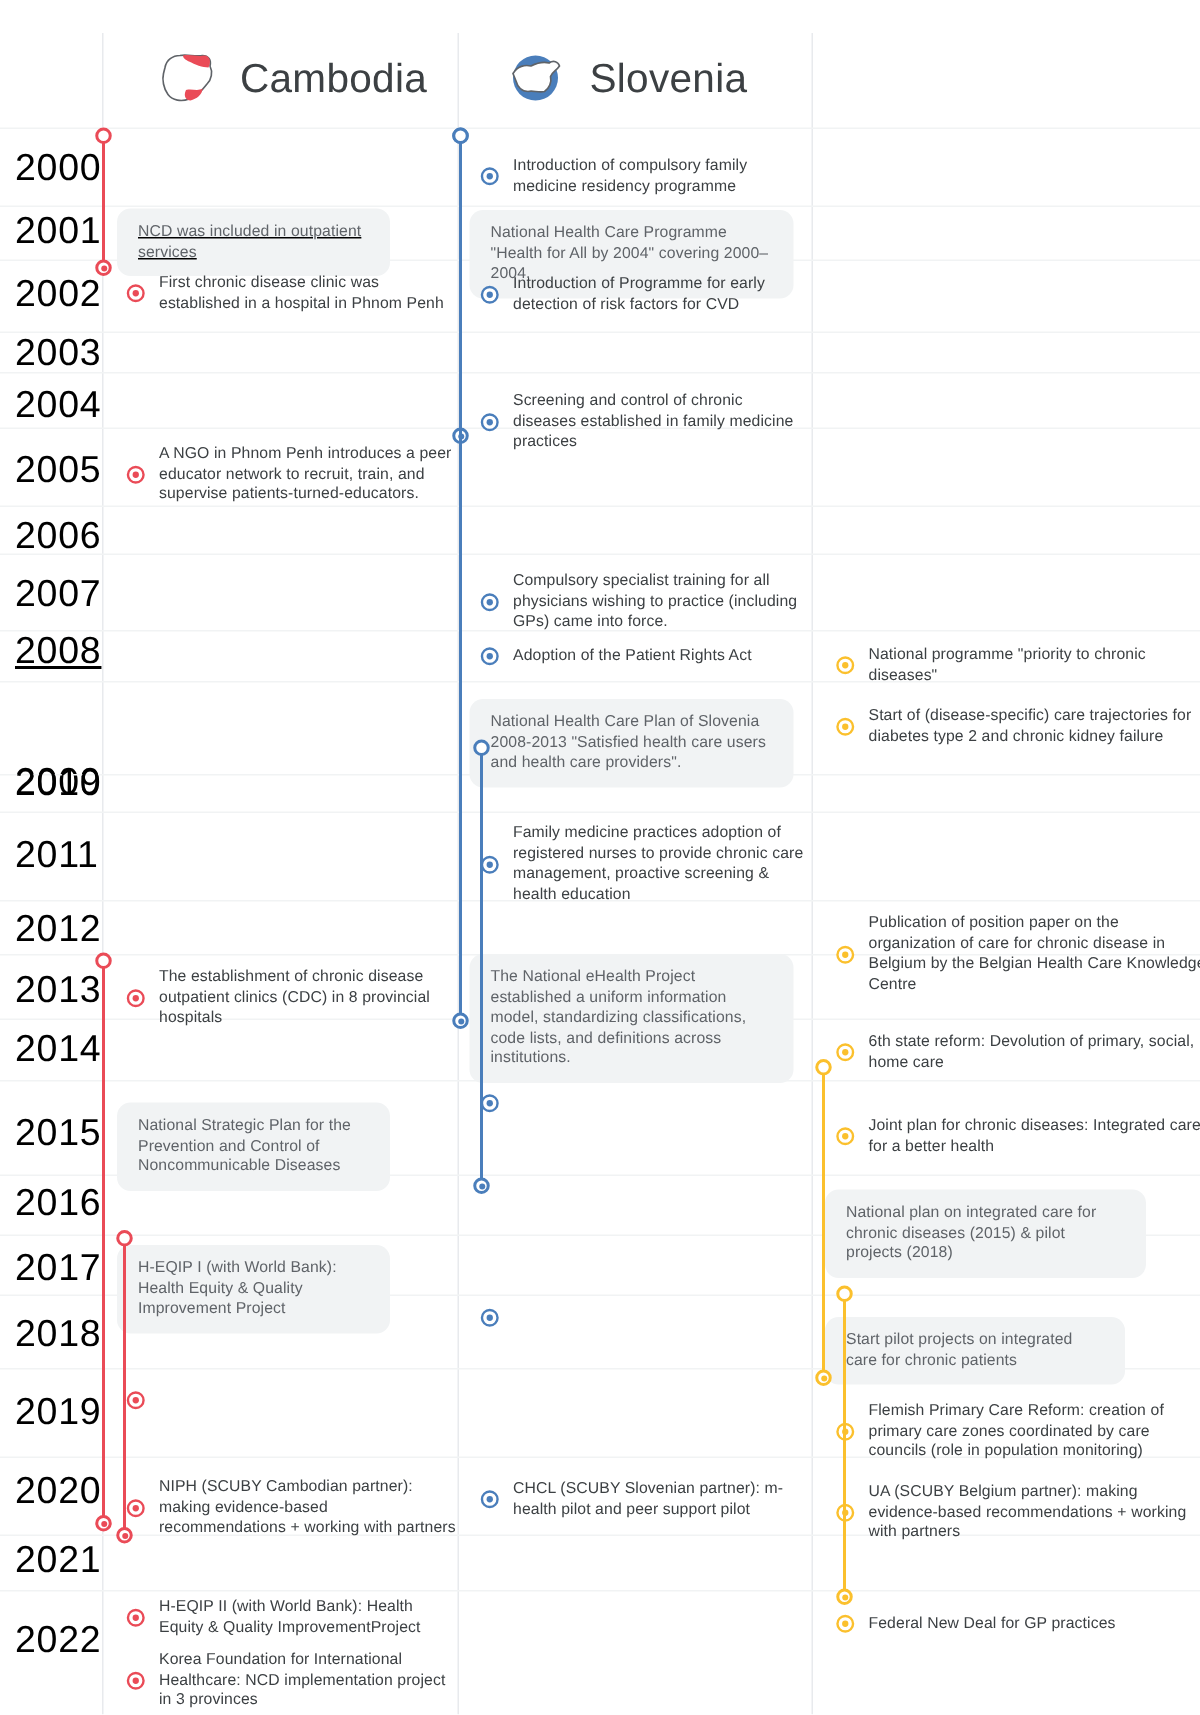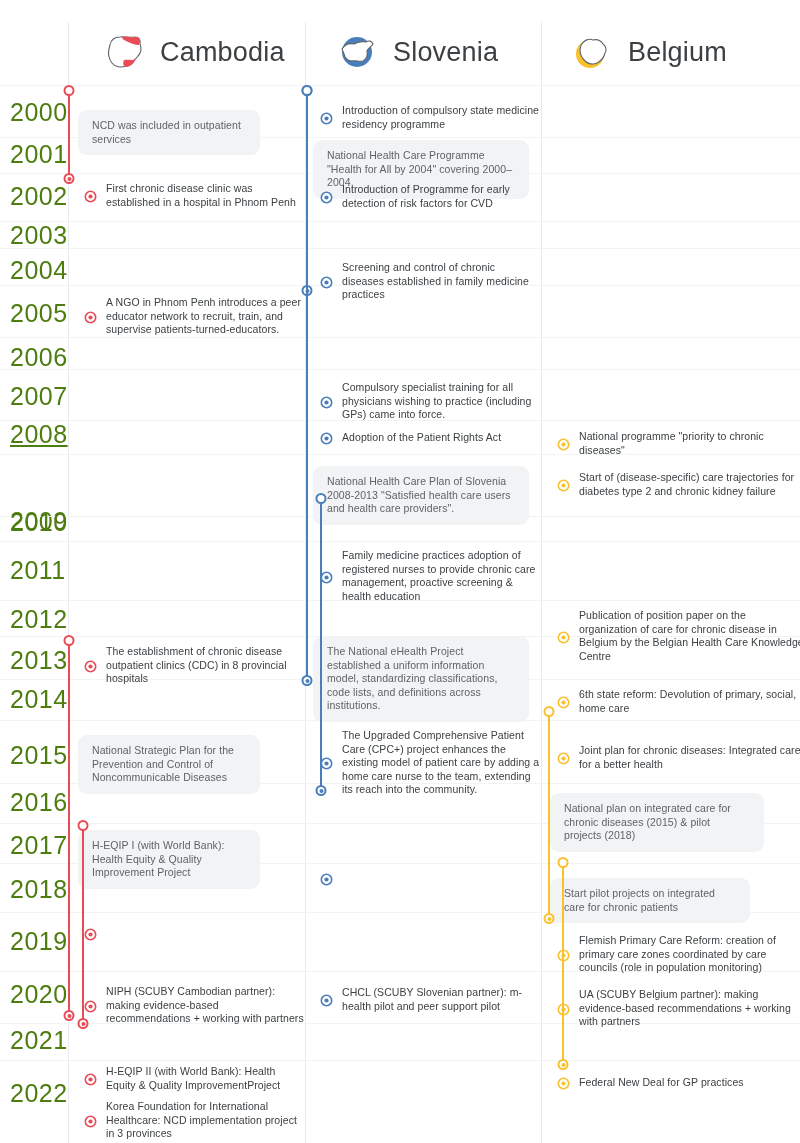--- a/index.html
+++ b/index.html
@@ -60,21 +60,21 @@
   .yrow {
     position: relative;
     width: 800px;
     border-top: 1px solid #f1f3f4;
   }
   .yrow:first-child { border-top: 1px solid #f1f3f4; }
   .ylabel {
     position: absolute;
     left: 10px;
     font-size: 25px;
-    color: #4d7c0f;
+    color: #000000;
     font-weight: 400;
     letter-spacing: .5px;
     white-space: nowrap;
   }
 
   
   .ev {
     position: absolute;
     display: flex;
     align-items: center;
@@ -137,29 +137,20 @@
     <div class="country-head" id="head-slovenia">
       <span class="map-ico">
         <svg viewBox="0 0 46 46" width="46" height="46">
           <circle cx="22" cy="23" r="15" fill="#4a7ebb"></circle>
           <path d="M7 20 C10 15,15 14,19 15 C23 13,27 12,31 13 C34 11,37 12,38 15 C36 18,33 19,32 22 C33 26,31 30,28 32 C24 33,20 31,17 32 C13 32,10 29,9 25 Z" fill="#ffffff" stroke="#5f6368" stroke-width="1.1"></path>
         </svg>
       </span>
       <span class="cname">Slovenia</span>
     </div>
 
-    <div class="country-head" id="head-belgium">
-      <span class="map-ico">
-        <svg viewBox="0 0 46 46" width="46" height="46">
-          <circle cx="20" cy="25" r="14" fill="#fbc02d"></circle>
-          <path d="M11 16 C14 11,19 9,23 11 C27 10,31 12,33 15 C36 17,37 21,35 24 C34 28,31 32,27 34 C23 36,18 35,15 32 C12 29,10 25,10 21 Z" fill="#ffffff" stroke="#5f6368" stroke-width="1.1"></path>
-        </svg>
-      </span>
-      <span class="cname">Belgium</span>
-    </div>
   </div>
 
   <div class="colsep c1"></div>
   <div class="colsep c2"></div>
   <div class="colsep c3"></div>
 
   <div class="rows" id="rows">
       <div class="yrow" style="position: absolute; top: 0px; height: 52px;">
         <span class="ylabel" style="top: 12px;">2000</span>
       </div>
@@ -224,21 +215,21 @@
         <span class="ylabel" style="top: 8px;">2020</span>
       </div>
       <div class="yrow" style="position: absolute; top: 938px; height: 37px;">
         <span class="ylabel" style="top: 2px;">2021</span>
       </div>
       <div class="yrow" style="position: absolute; top: 975px; height: 83px;">
         <span class="ylabel" style="top: 18px;">2022</span>
       </div>
     </div>
   <div id="layer-events">
-      <div class="ev boxed" style="top: 110px; left: 78px; width: 182px;">
+      <div class="ev boxed" style="top: 139px; left: 78px; width: 182px; text-decoration: underline;">
         <span class="etext">NCD was included in outpatient services</span>
       </div>
       <div class="ev" style="top: 182px; left: 84px; width: 220px;">
         <span class="dot"><svg viewBox="0 0 13 13" width="13" height="13">
             <circle cx="6.5" cy="6.5" r="5.2" fill="#fff" stroke="#ea4b57" stroke-width="1.6"></circle>
             <circle cx="6.5" cy="6.5" r="2.1" fill="#ea4b57"></circle>
           </svg></span>
         <span class="etext">First chronic disease clinic was established in a hospital in Phnom Penh</span>
       </div>
       <div class="ev" style="top: 296px; left: 84px; width: 220px;">
@@ -286,21 +277,21 @@
             <circle cx="6.5" cy="6.5" r="5.2" fill="#fff" stroke="#ea4b57" stroke-width="1.6"></circle>
             <circle cx="6.5" cy="6.5" r="2.1" fill="#ea4b57"></circle>
           </svg></span>
         <span class="etext">Korea Foundation for International Healthcare: NCD implementation project in 3 provinces</span>
       </div>
       <div class="ev" style="top: 104px; left: 320px; width: 220px;">
         <span class="dot"><svg viewBox="0 0 13 13" width="13" height="13">
             <circle cx="6.5" cy="6.5" r="5.2" fill="#fff" stroke="#4a7ebb" stroke-width="1.6"></circle>
             <circle cx="6.5" cy="6.5" r="2.1" fill="#4a7ebb"></circle>
           </svg></span>
-        <span class="etext">Introduction of compulsory state medicine residency programme</span>
+        <span class="etext">Introduction of compulsory family medicine residency programme</span>
       </div>
       <div class="ev boxed" style="top: 140px; left: 313px; width: 216px;">
         <span class="etext">National Health Care Programme "Health for All by 2004" covering 2000–2004.</span>
       </div>
       <div class="ev" style="top: 183px; left: 320px; width: 220px;">
         <span class="dot"><svg viewBox="0 0 13 13" width="13" height="13">
             <circle cx="6.5" cy="6.5" r="5.2" fill="#fff" stroke="#4a7ebb" stroke-width="1.6"></circle>
             <circle cx="6.5" cy="6.5" r="2.1" fill="#4a7ebb"></circle>
           </svg></span>
         <span class="etext">Introduction of Programme for early detection of risk factors for CVD</span>
@@ -337,21 +328,20 @@
         <span class="etext">Family medicine practices adoption of registered nurses to provide chronic care management, proactive screening &amp; health education</span>
       </div>
       <div class="ev boxed" style="top: 636px; left: 313px; width: 216px;">
         <span class="etext">The National eHealth Project established a uniform information model, standardizing classifications, code lists, and definitions across institutions.</span>
       </div>
       <div class="ev" style="top: 729px; left: 320px; width: 220px;">
         <span class="dot"><svg viewBox="0 0 13 13" width="13" height="13">
             <circle cx="6.5" cy="6.5" r="5.2" fill="#fff" stroke="#4a7ebb" stroke-width="1.6"></circle>
             <circle cx="6.5" cy="6.5" r="2.1" fill="#4a7ebb"></circle>
           </svg></span>
-        <span class="etext">The Upgraded Comprehensive Patient Care (CPC+) project enhances the existing model of patient care by adding a home care nurse to the team, extending its reach into the community.</span>
       </div>
       <div class="ev" style="top: 872px; left: 320px; width: 220px;">
         <span class="dot"><svg viewBox="0 0 13 13" width="13" height="13">
             <circle cx="6.5" cy="6.5" r="5.2" fill="#fff" stroke="#4a7ebb" stroke-width="1.6"></circle>
             <circle cx="6.5" cy="6.5" r="2.1" fill="#4a7ebb"></circle>
           </svg></span>
       </div>
       <div class="ev" style="top: 986px; left: 320px; width: 220px;">
         <span class="dot"><svg viewBox="0 0 13 13" width="13" height="13">
             <circle cx="6.5" cy="6.5" r="5.2" fill="#fff" stroke="#4a7ebb" stroke-width="1.6"></circle>

